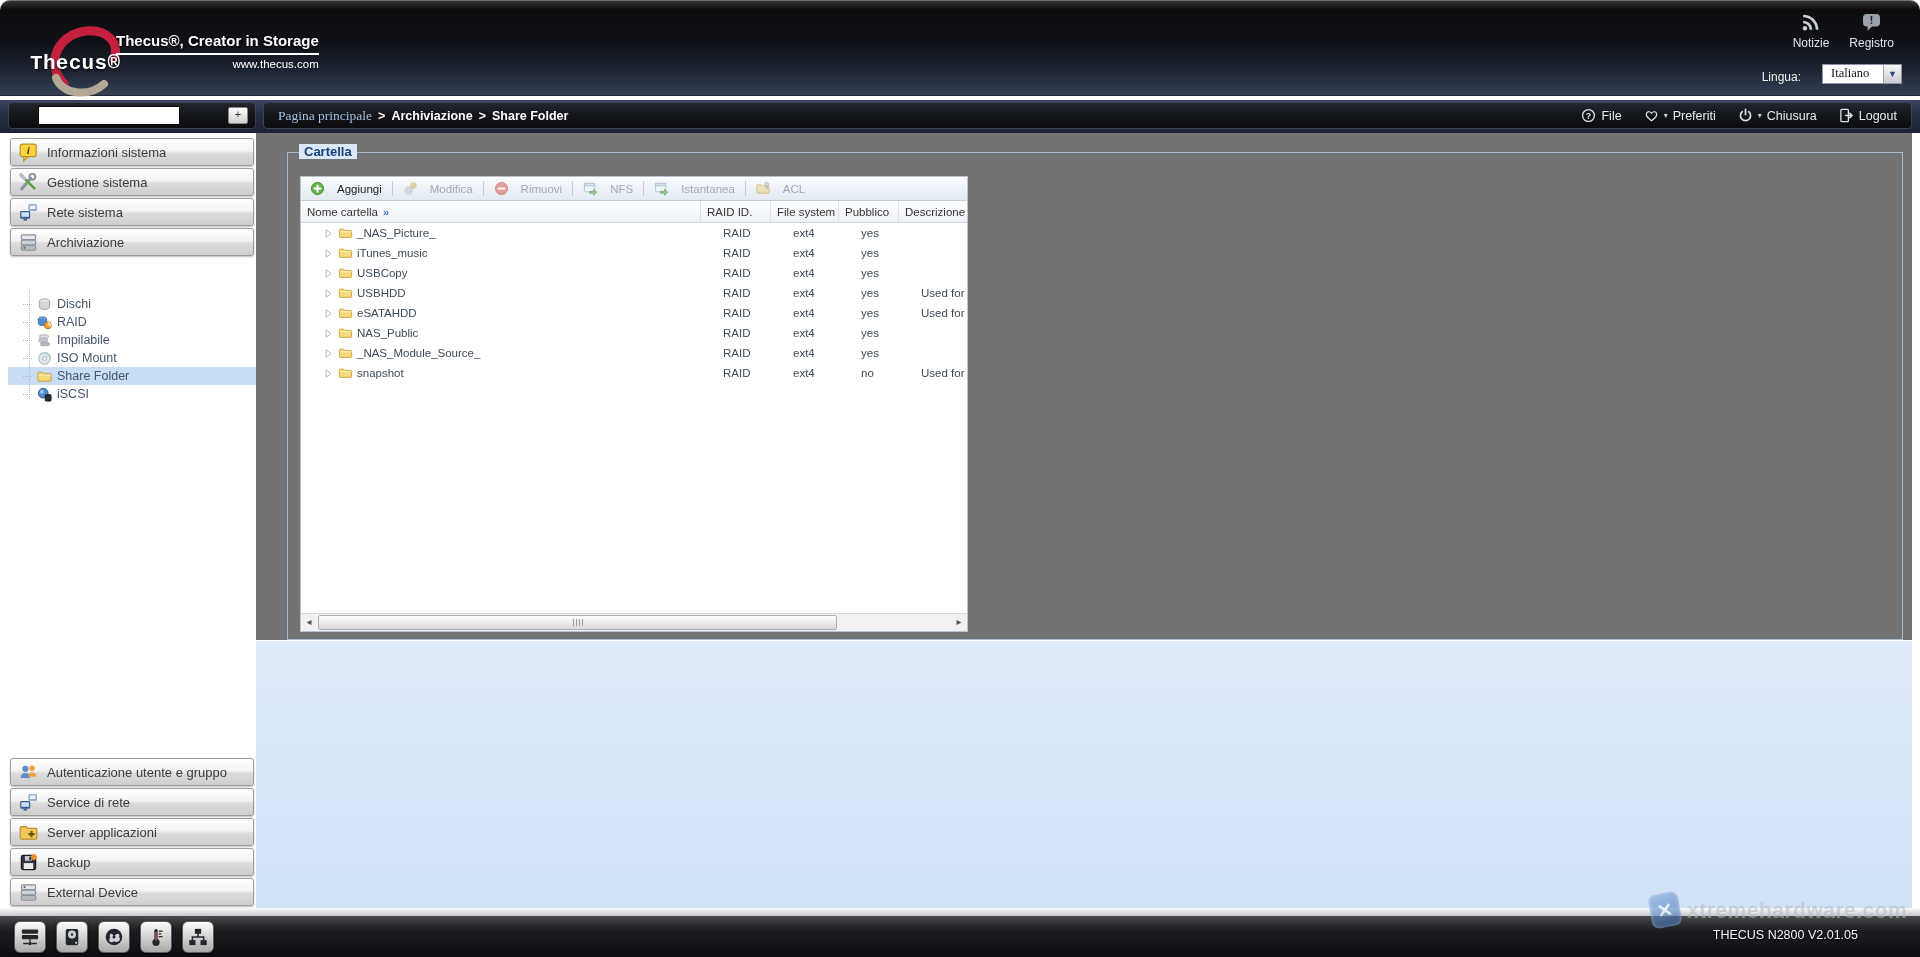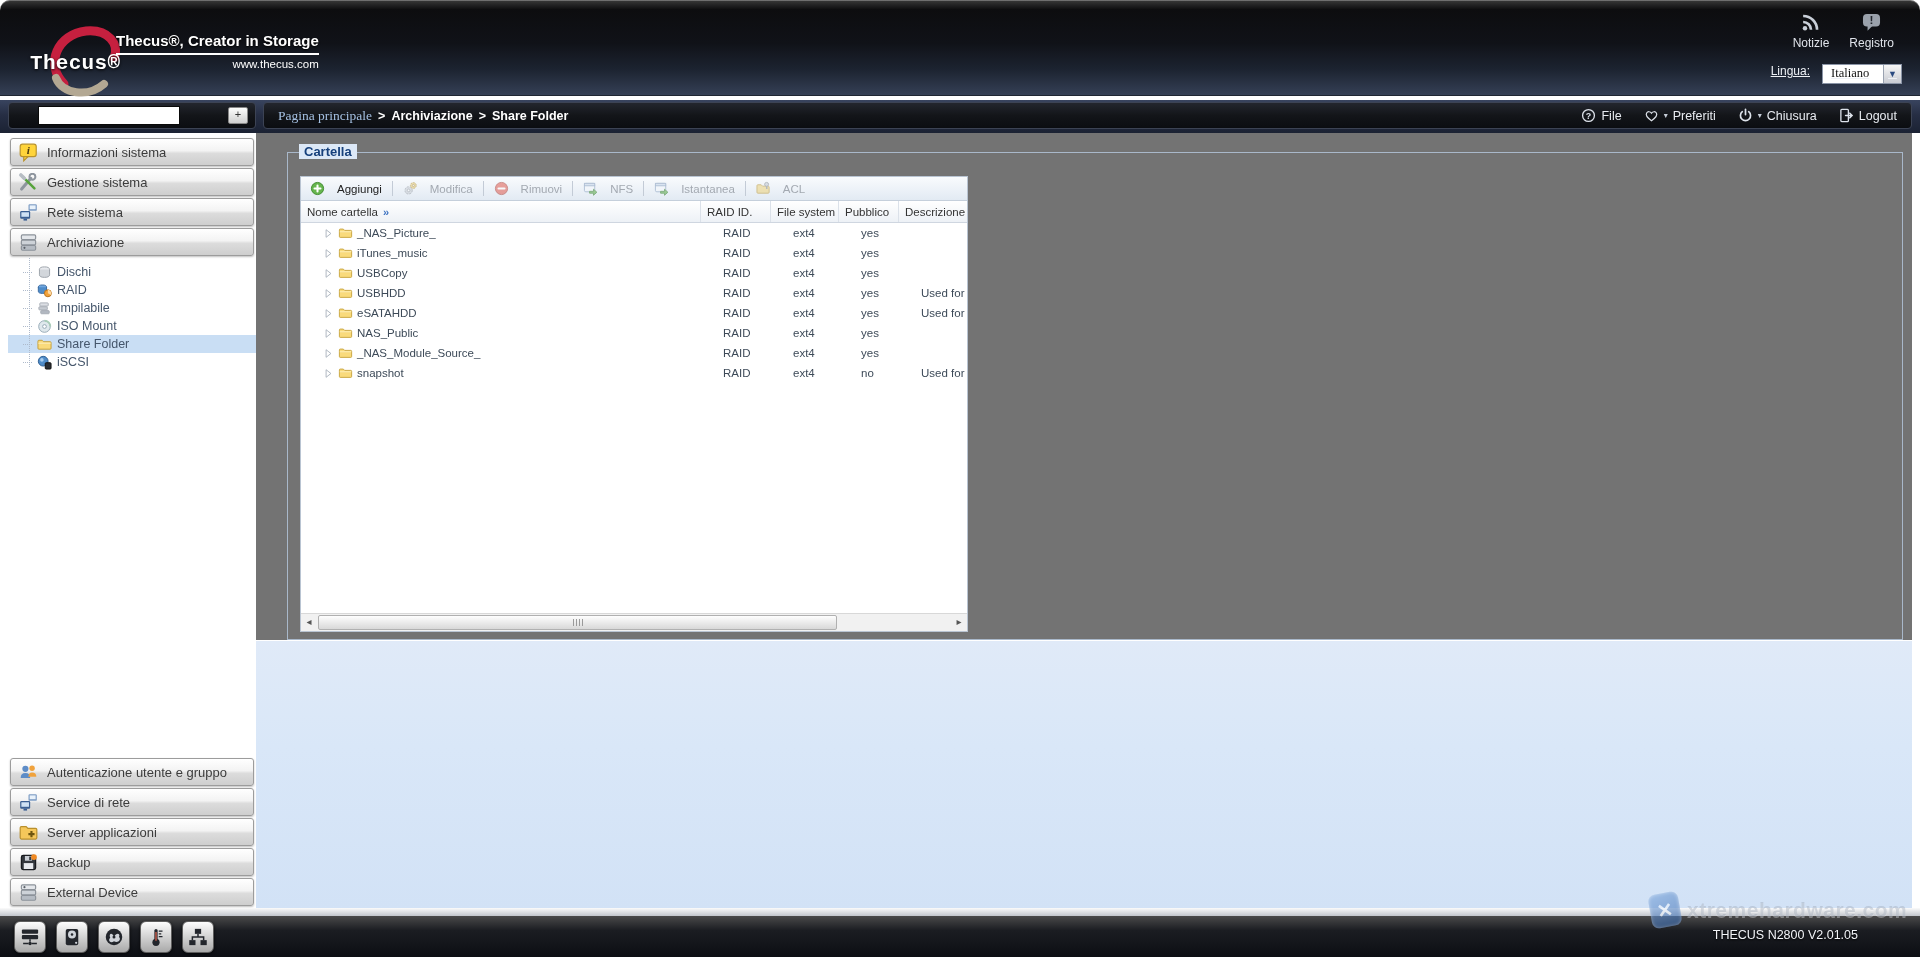--- a/index.html
+++ b/index.html
@@ -14,21 +14,21 @@
   .logo svg{position:absolute;left:14px;top:2px;}
   .logo-text{position:absolute;left:2px;top:32px;font-size:21px;font-weight:bold;color:#fff;
              text-shadow:0 1px 3px #000;letter-spacing:.3px;}
   .brandline{position:absolute;left:116px;top:32px;}
   .tagline{font-size:15px;font-weight:bold;color:#fff;white-space:nowrap;
            border-bottom:2px solid #fff;padding-bottom:4px;text-shadow:0 1px 2px #000;}
   .site{font-size:11.5px;color:#fff;text-align:right;padding-top:3px;}
   .hdr-links{position:absolute;right:26px;top:12px;display:flex;gap:20px;}
   .hdr-link{display:flex;flex-direction:column;align-items:center;gap:3px;color:#dfe3ea;font-size:12px;cursor:default;}
   .hdr-link .ico{width:21px;height:21px;}
-  .lingua{position:absolute;right:18px;top:64px;display:flex;align-items:flex-start;gap:12px;color:#eef1f6;font-size:12px;text-decoration:underline;}
+  .lingua{position:absolute;right:18px;top:64px;display:flex;align-items:flex-end;gap:21px;color:#eef1f6;font-size:12px;}
   .sel{display:inline-flex;height:18px;border:1px solid #8a94a6;background:#fff;}
   .sel-val{color:#111;font-family:"Liberation Serif",serif;font-size:12.5px;line-height:17px;padding:0 8px;min-width:44px;}
   .sel-btn{width:17px;background:linear-gradient(#f6f6f6,#c9ccd3);color:#2a4a80;font-size:9px;
            display:flex;align-items:center;justify-content:center;border-left:1px solid #9aa2b0;}
 
   
   .bars-strip{position:absolute;left:0;top:100px;width:1920px;height:33px;
               background:linear-gradient(180deg,#39445f 0%,#262e44 45%,#1b2233 100%);}
   .darkbar{background:linear-gradient(180deg,#23262e 0%,#131519 50%,#0b0d11 100%);
            border:1px solid #3c4354;border-radius:4px;box-sizing:border-box;}
@@ -51,21 +51,21 @@
 
   
   .sidebar{position:absolute;left:8px;top:133px;width:248px;height:775px;background:#fff;
            display:flex;flex-direction:column;overflow:hidden;padding-top:3px;box-sizing:border-box;}
   .grp{height:26px;min-height:26px;margin:2px 2px;display:flex;align-items:center;gap:9px;padding-left:8px;
        border:1px solid #9c9c9c;border-radius:3px;
        background:linear-gradient(180deg,#ffffff 0%,#f3f3f3 45%,#dcdcdc 55%,#cecece 100%);
        box-shadow:0 1px 2px rgba(0,0,0,.25), inset 0 1px 0 #fff;
        font-size:13px;color:#3c3c3c;cursor:default;}
   .grp .ico{width:19px;height:19px;}
-  .sub-list{position:relative;padding:5px 0 8px;}
+  .sub-list{position:relative;padding:5px 0 8px;margin-top:32px;}
   .sub-list::before{content:'';position:absolute;left:21px;top:0;bottom:12px;border-left:1px dotted #aebacb;}
   .sub-item{height:18px;display:flex;align-items:center;gap:5px;padding-left:15px;font-size:12.5px;color:#45566b;cursor:default;}
   .sub-item .tree{width:9px;border-top:1px dotted #aebacb;}
   .sub-item .ico{width:15px;height:15px;}
   .sub-item.selected{background:#c9def4;}
   .spacer{flex:1;}
 
   
   .content{position:absolute;left:256px;top:133px;width:1656px;height:775px;}
   .content-panel{position:absolute;left:0;top:0;width:1656px;height:507px;background:#737373;}

